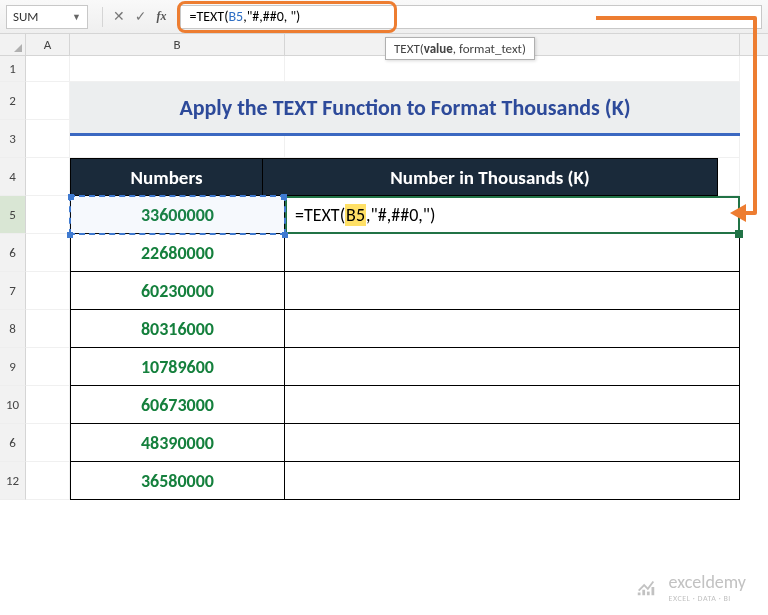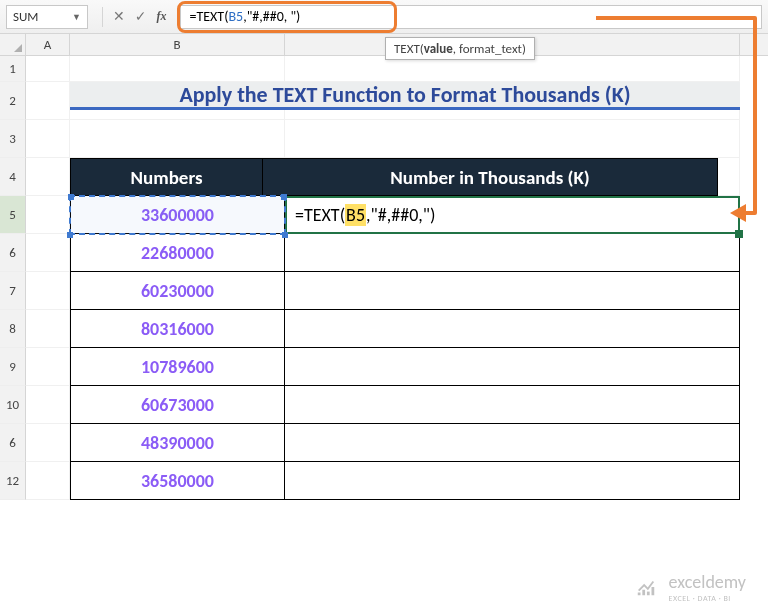--- a/index.html
+++ b/index.html
@@ -148,21 +148,21 @@
     color: #222;
   }
   .row1 { height: 26px; }
   .row1 .cell { font-size: 14px; }
 
   .title-merge {
     position: absolute;
     left: 70px;
     top: 26px;
     width: 670px;
-    height: 28px;
+    height: 54px;
     background: #eceeef;
     border-bottom: 3px solid #3b68c1;
     display: flex;
     align-items: center;
     justify-content: center;
     font-size: 22px;
     font-weight: bold;
     color: #2d4a9a;
   }
 
@@ -192,21 +192,21 @@
     display: flex;
     height: 38px;
   }
   .td {
     border: 1px solid #000;
     border-top: none;
     display: flex;
     align-items: center;
     font-size: 18px;
     font-weight: bold;
-    color: #8b5cf6;
+    color: #15803d;
     padding: 0 10px;
   }
   .td1 { width: 215px; justify-content: center; }
   .td2 { width: 455px; border-left: none; justify-content: flex-start; font-weight: normal; }
 
   .row5-hl .row-h { background: #d9e6d4; }
   .sel-B5 {
     position: absolute;
     left: 69px;
     top: 139px;

